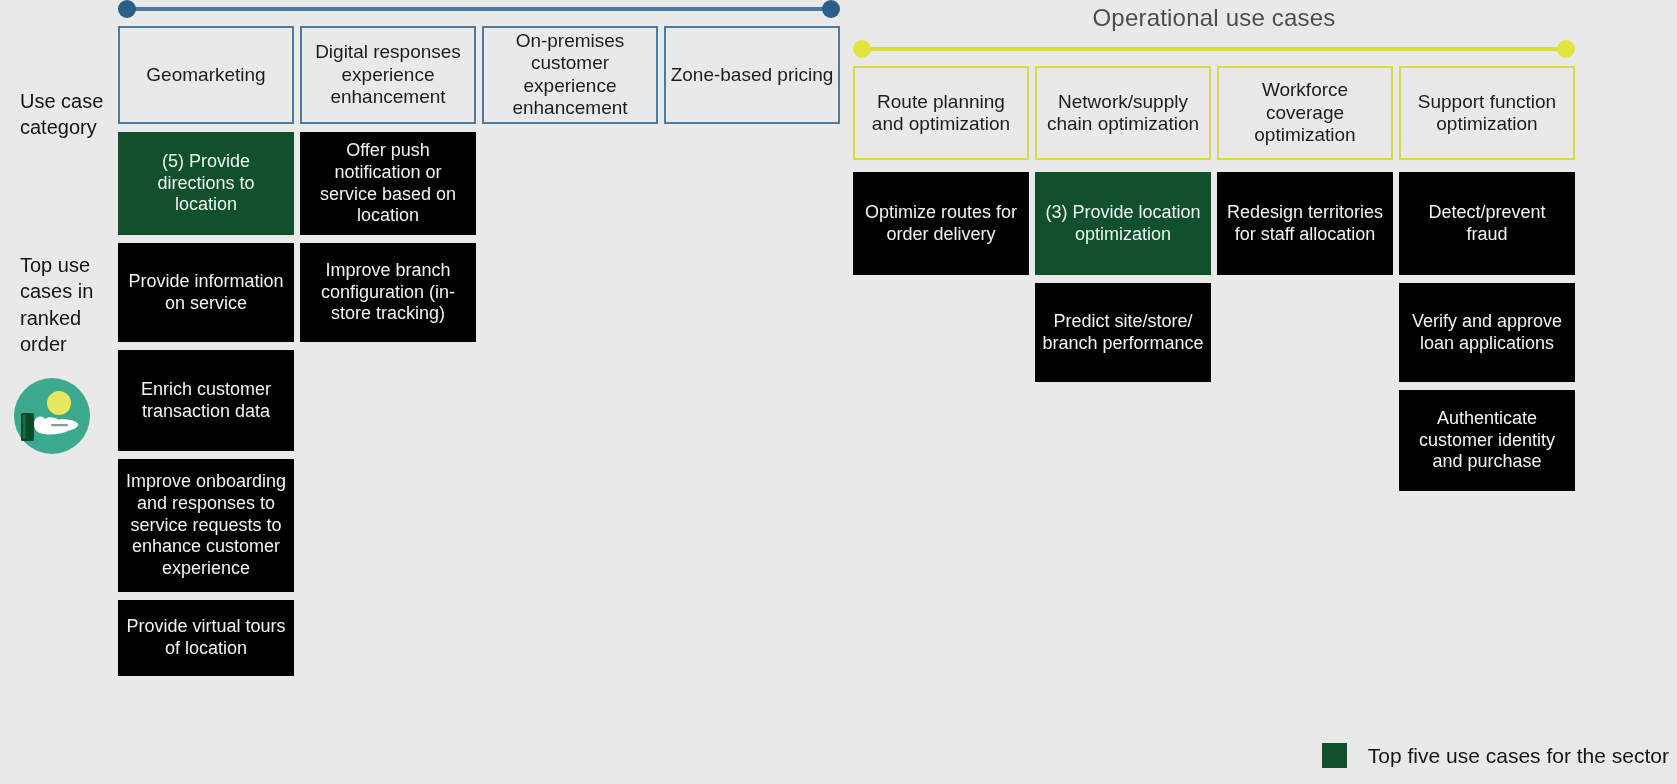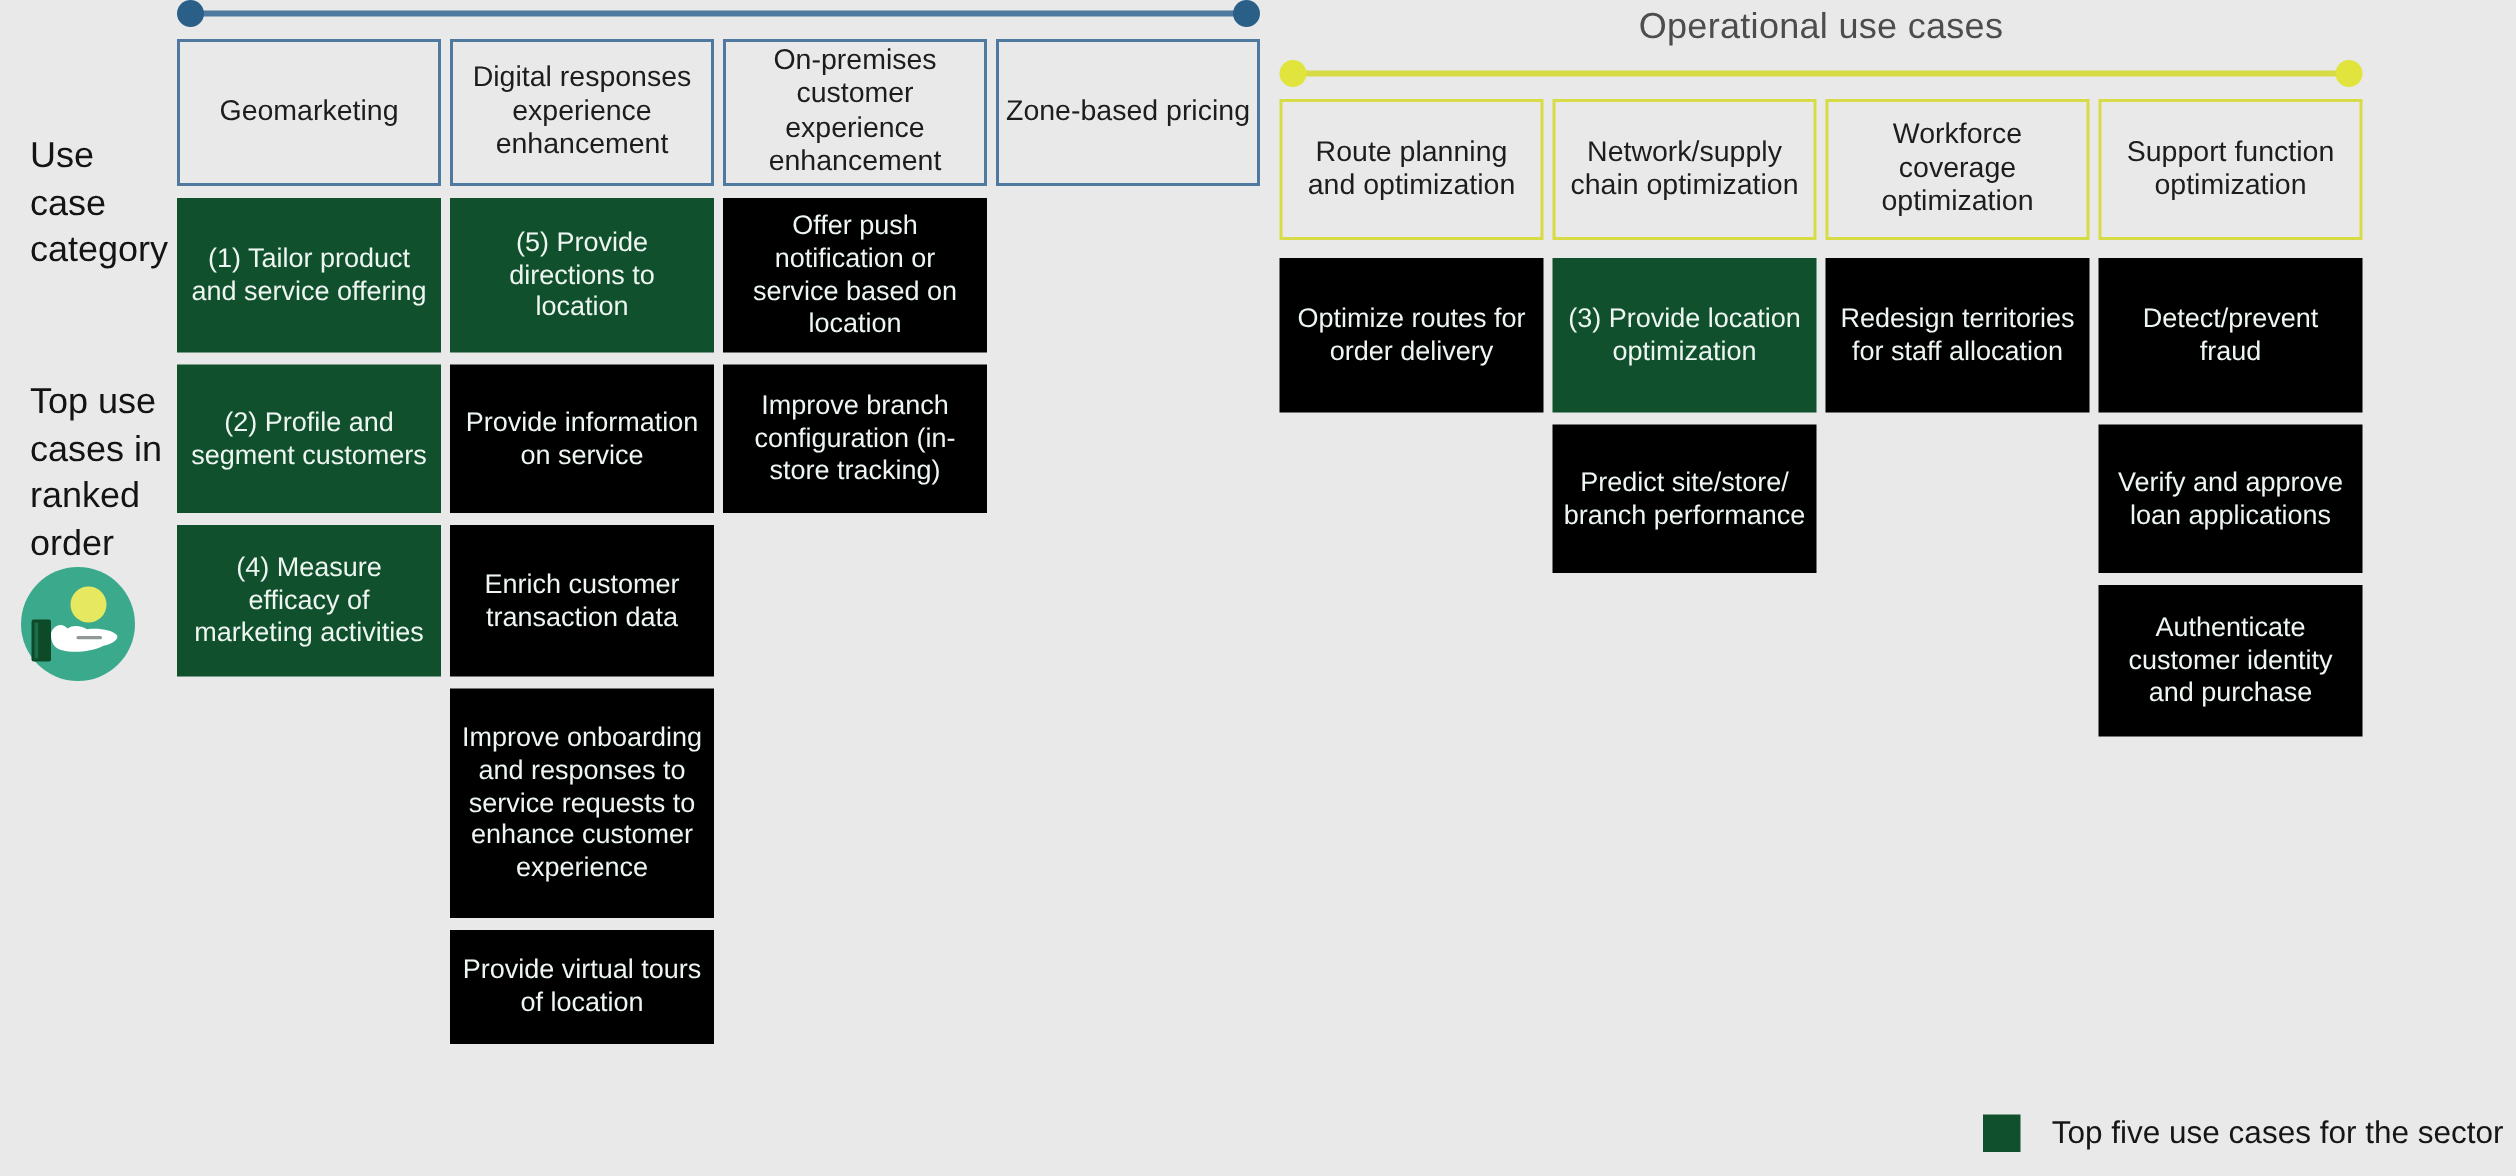--- a/index.html
+++ b/index.html
@@ -5,21 +5,21 @@
   html,body{margin:0;padding:0;}
   body{
     width:1677px;height:784px;
     background:#e9e9e9;
     font-family:"Liberation Sans", sans-serif;
     position:relative;
     overflow:hidden;
     color:#1b1b1b;
   }
   
-  .rail-label{position:absolute;left:20px;width:96px;font-size:24px;line-height:1.32;color:#141414;}
+  .rail-label{position:absolute;left:20px;width:96px;font-size:20px;line-height:1.32;color:#141414;}
   .rail-label.cat{top:88px;}
   .rail-label.rank{top:252px;}
   .rank-icon{position:absolute;left:12px;top:376px;width:80px;height:80px;}
 
   
   .board{position:absolute;left:118px;top:0;display:flex;gap:13px;}
   .group{display:flex;flex-direction:column;width:722px;}
   .group-title{margin-top:4px;height:36px;text-align:center;font-size:24px;color:#4d4d4d;letter-spacing:.2px;}
   .bracket{position:relative;height:18px;}
   .bline{position:absolute;left:8px;right:8px;top:7px;height:4px;background:var(--accent);}
@@ -39,21 +39,21 @@
   .cell{
     background:#000000;color:#eef6f1;
     display:flex;align-items:center;justify-content:center;
     text-align:center;font-size:18px;line-height:1.22;
     padding:4px 7px;box-sizing:border-box;
   }
   .cell.top-five{background:#11502d;}
   .col .cell:nth-child(1){height:103px;}
   .col .cell:nth-child(2){height:99px;}
   .col .cell:nth-child(3){height:101px;}
-  .col .cell:nth-child(4){height:153px;}
+  .col .cell:nth-child(4){height:133px;}
   .col .cell:nth-child(5){height:76px;}
 
   
   .legend{position:absolute;right:8px;bottom:16px;display:flex;align-items:center;gap:21px;}
   .legend-swatch{width:25px;height:25px;background:#11502d;}
   .legend-label{font-size:21px;color:#161616;}
 </style>
 </head>
 <body>
 
@@ -79,25 +79,20 @@
         <div class="bdot left"></div>
         <div class="bdot right"></div>
       </div>
       <div class="headers">
         <div class="header-box">Geomarketing</div>
         <div class="header-box">Digital responses experience enhancement</div>
         <div class="header-box">On-premises customer experience enhancement</div>
         <div class="header-box">Zone-based pricing</div>
       </div>
       <div class="cols">
-        <div class="col">
-          <div class="cell top-five">(1) Tailor product and service offering</div>
-          <div class="cell top-five">(2) Profile and segment customers</div>
-          <div class="cell top-five">(4) Measure efficacy of marketing activities</div>
-        </div>
         <div class="col">
           <div class="cell top-five">(5) Provide directions to location</div>
           <div class="cell">Provide information on service</div>
           <div class="cell">Enrich customer transaction data</div>
           <div class="cell">Improve onboarding and responses to service requests to enhance customer experience</div>
           <div class="cell">Provide virtual tours of location</div>
         </div>
         <div class="col">
           <div class="cell">Offer push notification or service based on location</div>
           <div class="cell">Improve branch configuration (in-store tracking)</div>

